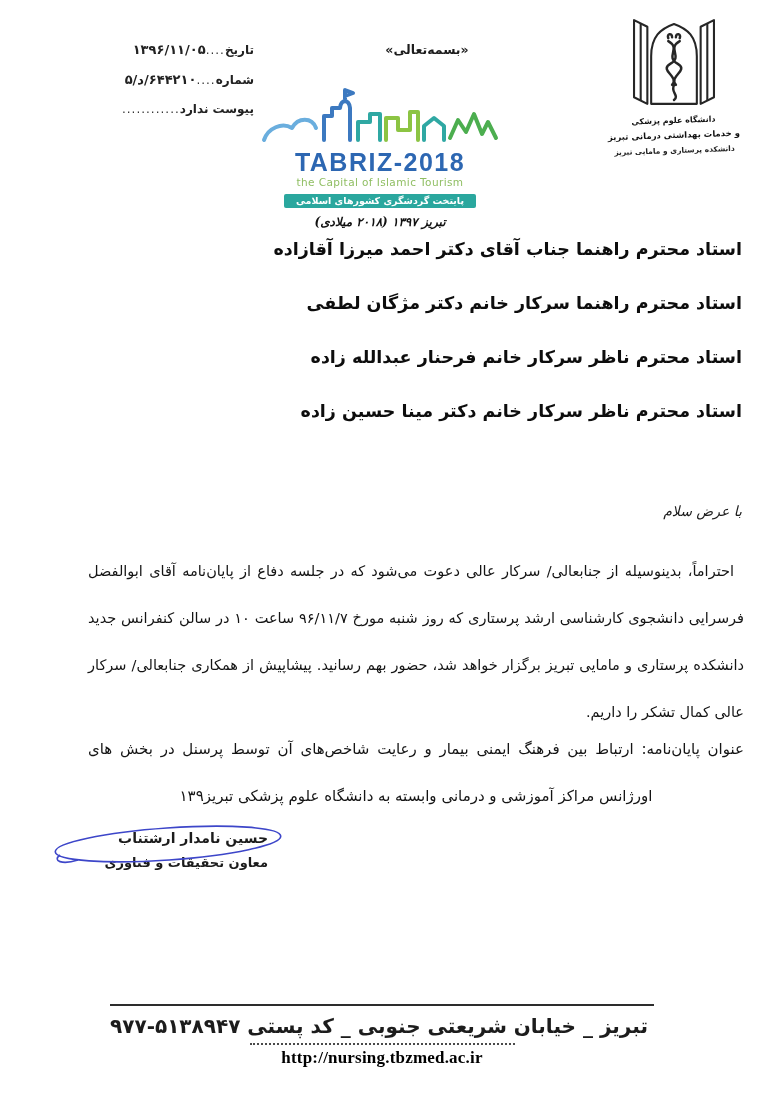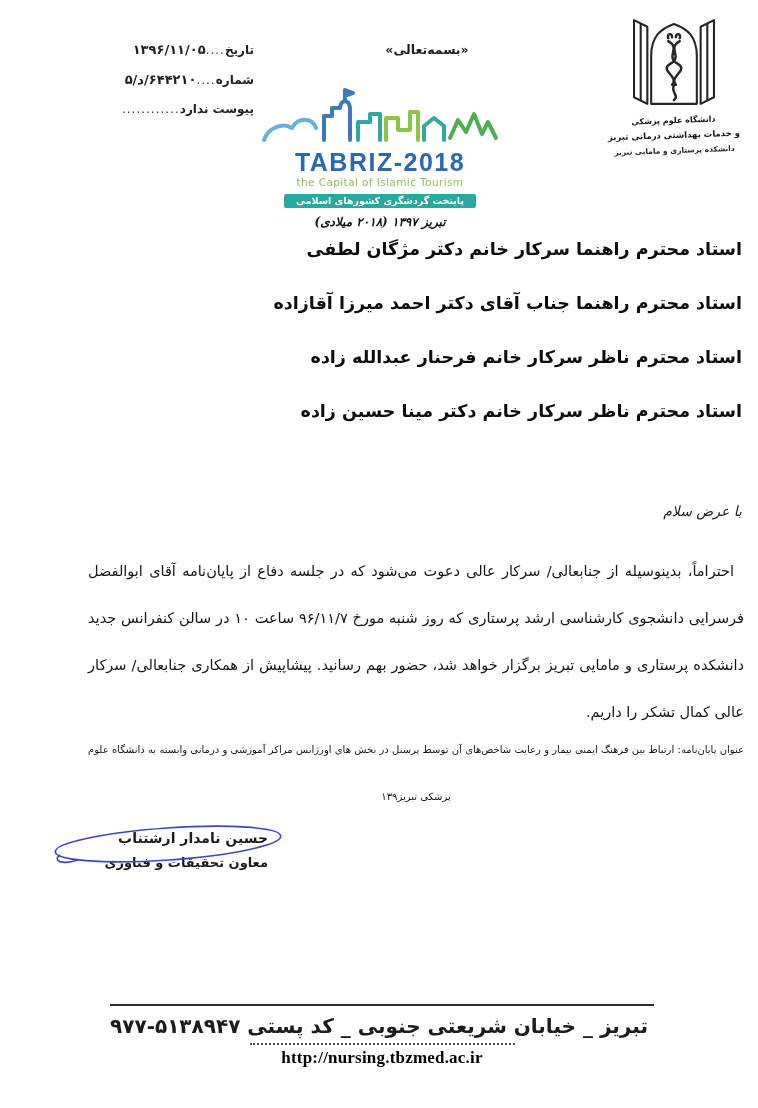--- a/index.html
+++ b/index.html
@@ -28,21 +28,21 @@
   .tabriz-strip{display:inline-block;background:#2aa79e;color:#fff;direction:rtl;font-size:9.5px;font-weight:bold;padding:1px 12px 2px;margin-top:2px;border-radius:2px;}
   .tabriz-caption{direction:rtl;font-family:"DejaVu Serif",serif;font-style:italic;font-weight:bold;font-size:12px;margin-top:7px;color:#111;}
   
   .recipients{position:absolute;top:236px;right:16px;left:20px;direction:rtl;text-align:right;}
   .recipient-line{font-size:17.5px;font-weight:bold;line-height:26px;margin-bottom:28px;color:#0d0d0d;}
   .recipient-line.gap{margin-top:13px;}
   
   .salutation{position:absolute;top:503px;right:16px;direction:rtl;font-size:14px;font-style:italic;font-weight:500;}
   
   .body-par{position:absolute;top:548px;right:14px;left:88px;direction:rtl;text-align:justify;font-size:14.5px;line-height:47px;text-indent:10px;color:#141414;}
-  .thesis{position:absolute;top:726px;right:14px;left:88px;direction:rtl;text-align:justify;text-align-last:center;font-size:10px;line-height:47px;color:#141414;}
+  .thesis{position:absolute;top:726px;right:14px;left:88px;direction:rtl;text-align:justify;text-align-last:center;font-size:15px;line-height:47px;color:#141414;}
   
   .signature{position:absolute;top:830px;left:68px;width:200px;text-align:right;direction:rtl;}
   .sig-name{position:relative;font-size:14px;font-weight:bold;z-index:2;}
   .sig-title{font-size:13px;font-weight:bold;margin-top:9px;}
   .sig-ellipse{position:absolute;top:-13px;left:-20px;z-index:1;}
   
   .footer{position:absolute;left:110px;right:104px;top:1004px;}
   .footer-rule{border-top:2px solid #2d2d2d;}
   .footer-address{direction:rtl;text-align:left;font-size:20px;font-weight:bold;margin-top:8px;}
   .footer-phones{display:flex;justify-content:space-between;align-items:baseline;direction:ltr;font-size:13.5px;font-weight:bold;margin-top:8px;}
@@ -113,22 +113,22 @@
         <path stroke="#4cae4f" d="M192,52 L200,34 L208,46 L216,28 L224,48 L230,36 L238,52"></path>
       </g>
     </svg>
     <div class="tabriz-title">TABRIZ-2018</div>
     <div class="tabriz-sub">the Capital of Islamic Tourism</div>
     <div class="tabriz-strip">پایتخت گردشگری کشورهای اسلامی</div>
     <div class="tabriz-caption">تبریز ۱۳۹۷ (۲۰۱۸ میلادی)</div>
   </div>
 
   <div class="recipients">
+    <div class="recipient-line">استاد محترم راهنما جناب آقای دکتر احمد میرزا آقازاده</div>
     <div class="recipient-line">استاد محترم راهنما سرکار خانم دکتر مژگان لطفی</div>
-    <div class="recipient-line">استاد محترم راهنما جناب آقای دکتر احمد میرزا آقازاده</div>
     <div class="recipient-line">استاد محترم ناظر سرکار خانم فرحنار عبدالله زاده</div>
     <div class="recipient-line">استاد محترم ناظر  سرکار خانم دکتر مینا حسین زاده</div>
   </div>
 
   <div class="salutation">با عرض سلام</div>
 
   <div class="body-par">احتراماً، بدینوسیله از جنابعالی/ سرکار عالی دعوت می‌شود که در جلسه دفاع از پایان‌نامه آقای ابوالفضل فرسرایی دانشجوی کارشناسی ارشد پرستاری که روز شنبه مورخ ۹۶/۱۱/۷ ساعت ۱۰ در سالن کنفرانس جدید دانشکده پرستاری و مامایی تبریز برگزار خواهد شد، حضور بهم رسانید. پیشاپیش از همکاری جنابعالی/ سرکار عالی کمال تشکر را داریم.</div>
 
   <div class="thesis">عنوان پایان‌نامه: ارتباط بین فرهنگ ایمنی بیمار و رعایت شاخص‌های آن توسط پرسنل در بخش های اورژانس مراکز آموزشی و درمانی وابسته به دانشگاه علوم پزشکی تبریز۱۳۹</div>
 

